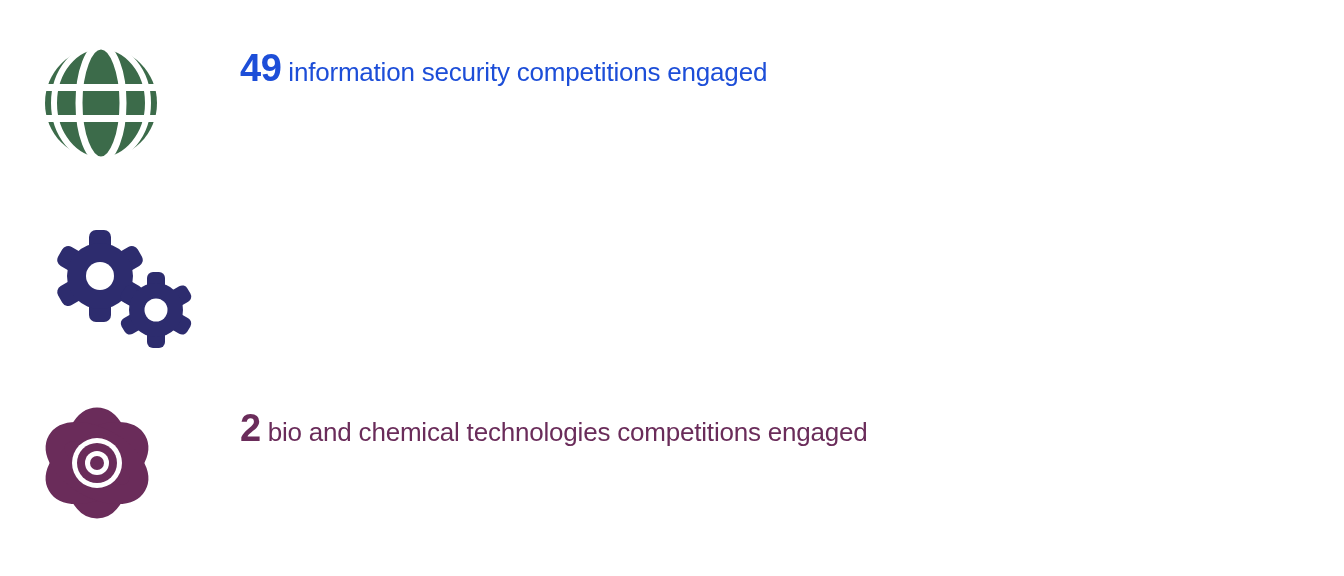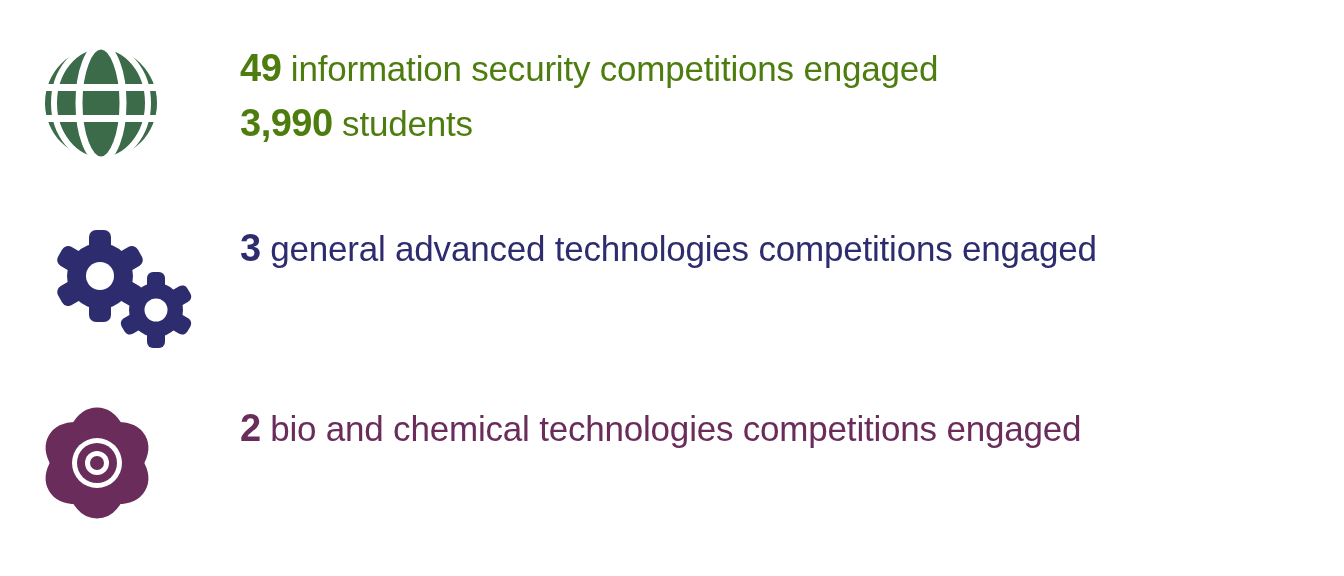--- a/index.html
+++ b/index.html
@@ -61,26 +61,26 @@
   }
   .stat-line.line-1 { margin-bottom: 6px; }
 
   .stat-number {
     font-weight: bold;
     font-size: 38px;
     letter-spacing: -0.5px;
   }
   .stat-label {
     font-weight: normal;
-    font-size: 35px;
+    font-size: 26px;
     letter-spacing: -0.2px;
   }
 
   
-  #row-0 .stat-number, #row-0 .stat-label { color: #4d7c0f; margin-top: 25px; }
+  #row-0 .stat-number, #row-0 .stat-label { color: #1d4ed8; margin-top: 25px; }
   #row-1 .stat-number, #row-1 .stat-label { color: #2D2C6E; }
   #row-2 .stat-number, #row-2 .stat-label { color: #6A2C5A; }
 </style>
 </head>
 <body>
 
 <div class="infographic">
 
   <div class="stat-row" id="row-0">
     <div class="icon-cell">
@@ -96,23 +96,20 @@
 
             <ellipse cx="56" cy="58" rx="47" ry="57" fill="none" stroke="#000" stroke-width="6"></ellipse>
           </mask>
         </defs>
         <circle cx="56" cy="58" r="56" fill="#3C6B4A" mask="url(#globeMask)"></circle>
       </svg>
     </div>
     <div class="text-cell">
       <div class="stat-line line-1">
         <span class="stat-number">49</span><span class="stat-label"> information security competitions engaged</span>
-      </div>
-      <div class="stat-line line-2">
-        <span class="stat-number">3,990</span><span class="stat-label"> students</span>
       </div>
     </div>
   </div>
 
   <div class="stat-row" id="row-1">
     <div class="icon-cell">
       <svg width="150" height="130" viewBox="0 0 150 130">
         <g fill="#2D2C6E">
 
           <g transform="translate(55,58)">
@@ -137,23 +134,20 @@
               <rect x="-9" y="-38" width="18" height="23" rx="6" transform="rotate(240)"></rect>
               <rect x="-9" y="-38" width="18" height="23" rx="6" transform="rotate(300)"></rect>
             </g>
             <circle cx="0" cy="0" r="27"></circle>
             <circle cx="0" cy="0" r="11.5" fill="#ffffff"></circle>
           </g>
         </g>
       </svg>
     </div>
     <div class="text-cell">
-      <div class="stat-line line-1">
-        <span class="stat-number">3</span><span class="stat-label"> general advanced technologies competitions engaged</span>
-      </div>
     </div>
   </div>
 
   <div class="stat-row" id="row-2">
     <div class="icon-cell">
       <svg width="104" height="114" viewBox="0 0 104 114">
         <g transform="translate(52,57)">
           <g fill="none" stroke="#6A2C5A" stroke-width="19">
             <ellipse cx="0" cy="0" rx="25" ry="46"></ellipse>
             <ellipse cx="0" cy="0" rx="25" ry="46" transform="rotate(60)"></ellipse>

